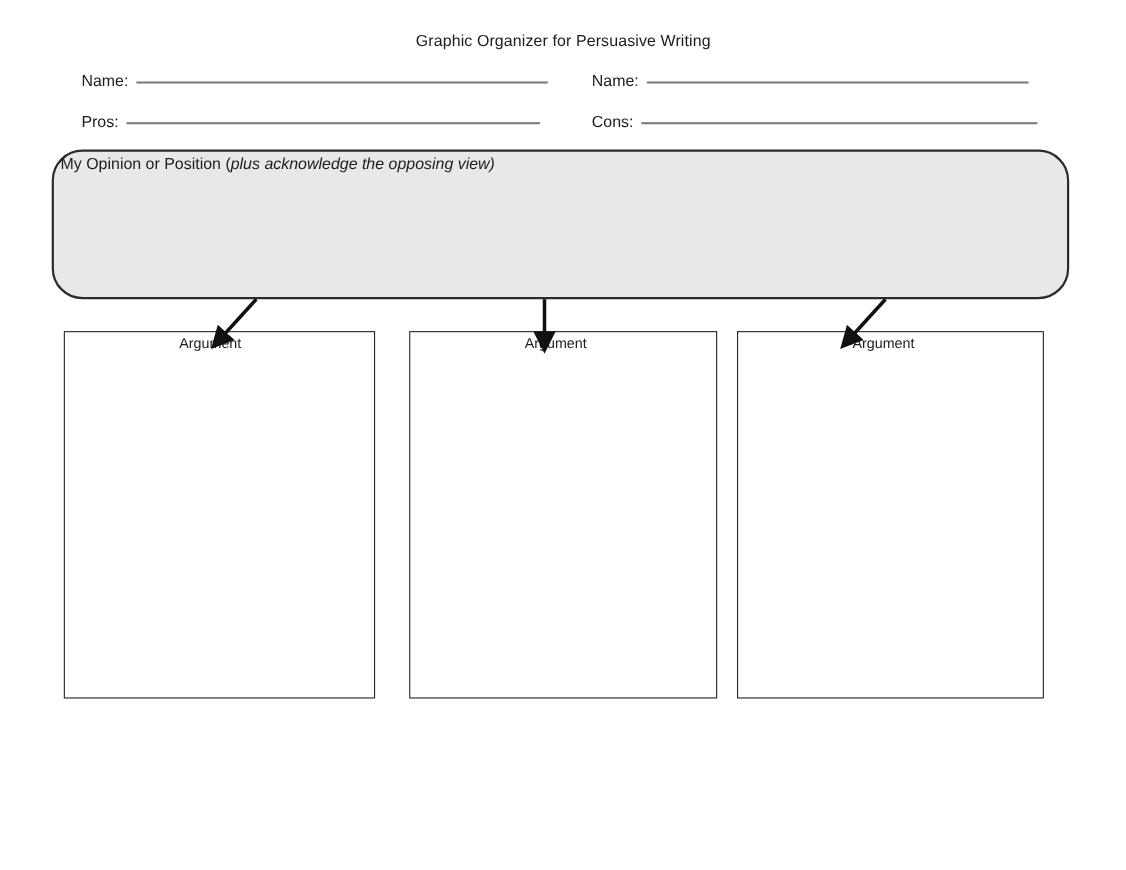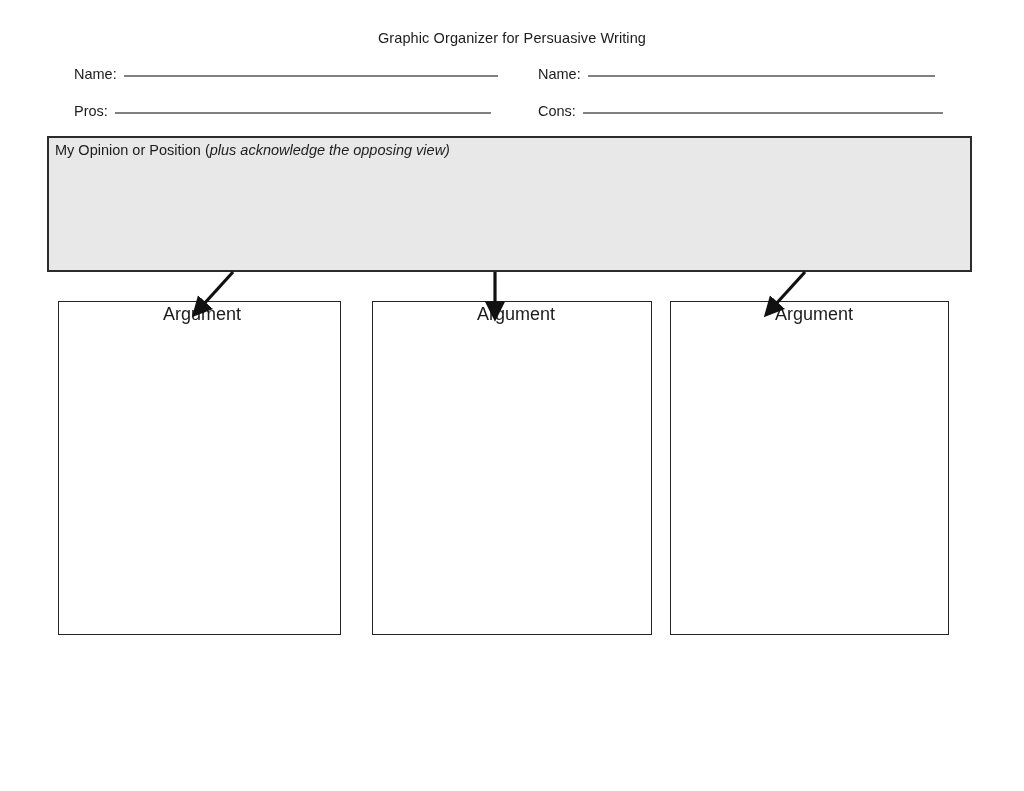--- a/index.html
+++ b/index.html
@@ -82,41 +82,42 @@
   }
   .box .box-label .ital {
     font-style: italic;
   }
 
   #opinion-box {
     left: 47px;
     top: 136px;
     width: 925px;
     height: 136px;
+    border-radius: 28px;
   }
   #summary-box {
     left: 50px;
     top: 655px;
     width: 920px;
     height: 110px;
   }
 
   .arg-box {
     position: absolute;
     box-sizing: border-box;
     border: 1.5px solid #252525;
     background: #ffffff;
   }
   #arg-box-1 { left: 58px;  top: 301px; width: 283px; height: 334px; }
   #arg-box-2 { left: 372px; top: 301px; width: 280px; height: 334px; }
   #arg-box-3 { left: 670px; top: 301px; width: 279px; height: 334px; }
 
   .arg-label {
     position: absolute;
-    font-size: 18px;
+    font-size: 13px;
     color: #1c1c1c;
     white-space: nowrap;
   }
   #arg-label-1 { left: 163px; top: 304px; }
   #arg-label-2 { left: 477px; top: 304px; }
   #arg-label-3 { left: 775px; top: 304px; }
 
   
   #arrows {
     position: absolute;

